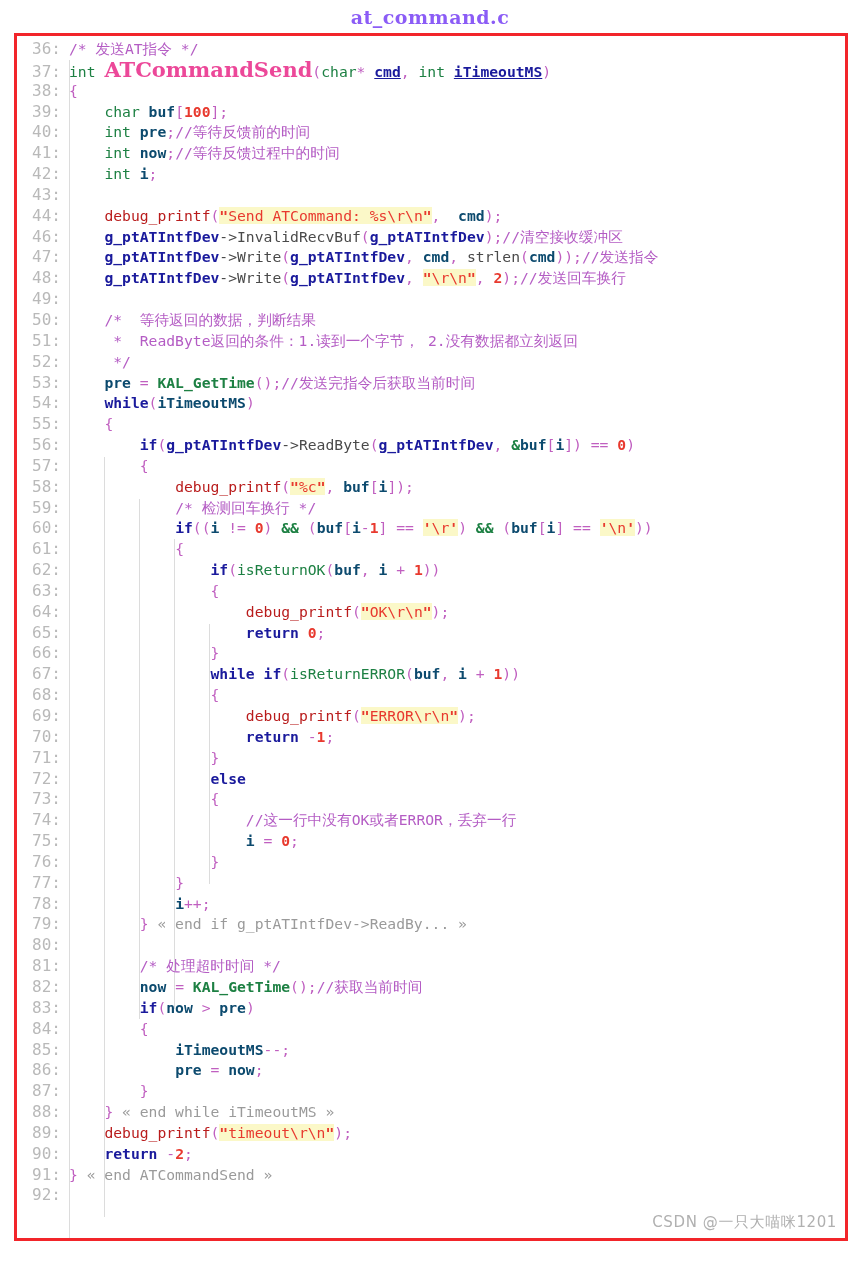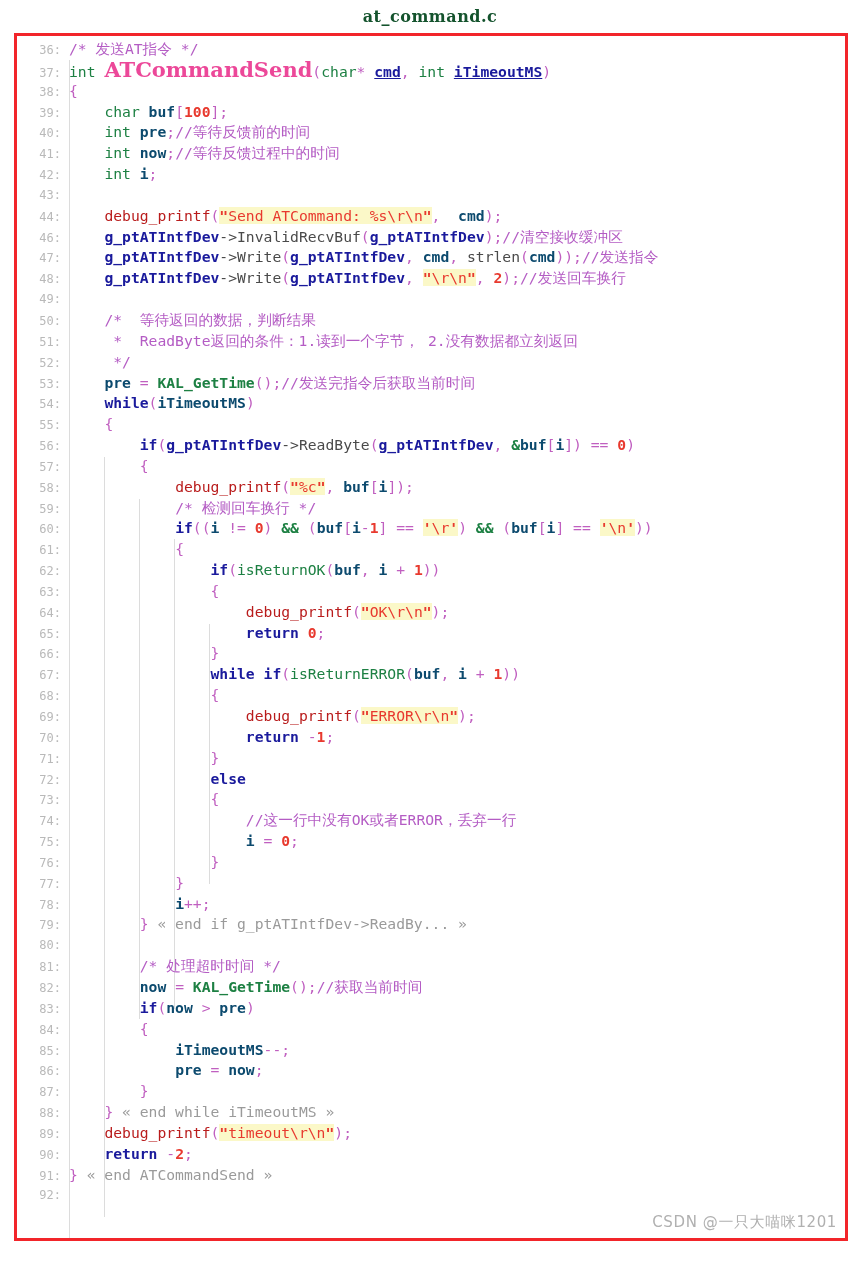--- a/index.html
+++ b/index.html
@@ -15,24 +15,24 @@
   }
 
   
   .title-bar {
     height: 33px;
     display: flex;
     align-items: center;
     justify-content: center;
   }
   .file-title {
-    color: #14532d;
+    color: #8b5cf6;
     font-family: "DejaVu Serif", "Liberation Serif", serif;
     font-weight: bold;
-    font-size: 16px;
+    font-size: 19px;
     letter-spacing: 0.5px;
   }
 
   
   .code-frame {
     position: relative;
     margin: 0 12px 0 14px;
     border: 3px solid #f2252a;
     height: 1208px;
     box-sizing: border-box;
@@ -54,21 +54,21 @@
     font-family: "DejaVu Sans Mono", "Liberation Mono", monospace;
     font-size: 14.5px;
   }
   .ln {
     width: 44px;
     min-width: 44px;
     text-align: right;
     padding-right: 8px;
     color: #b9b9b9;
     font-family: "DejaVu Sans Mono", "Liberation Mono", monospace;
-    font-size: 12px;
+    font-size: 16px;
     user-select: none;
   }
   .code {
     position: relative;
     flex: 1;
     white-space: pre;
     font-family: "DejaVu Sans Mono", "Liberation Mono", monospace;
     font-size: 14.7px;
     color: #333;
   }

